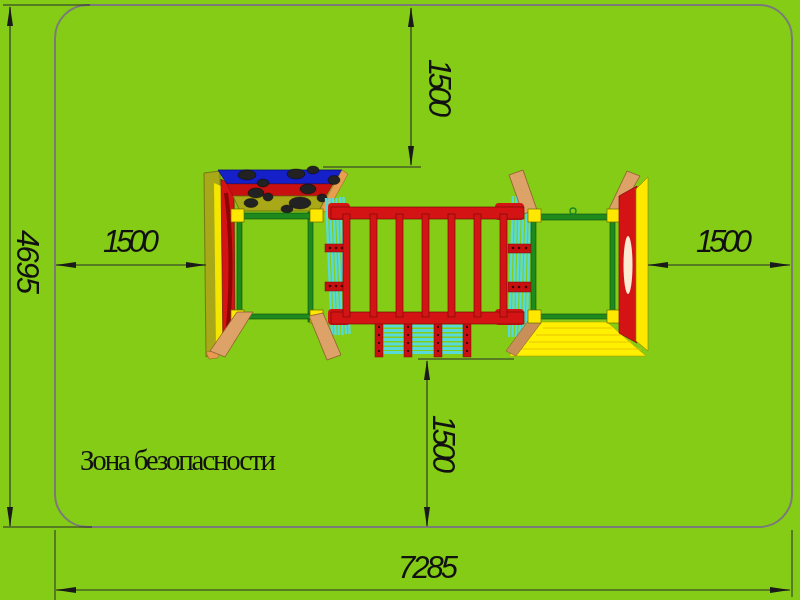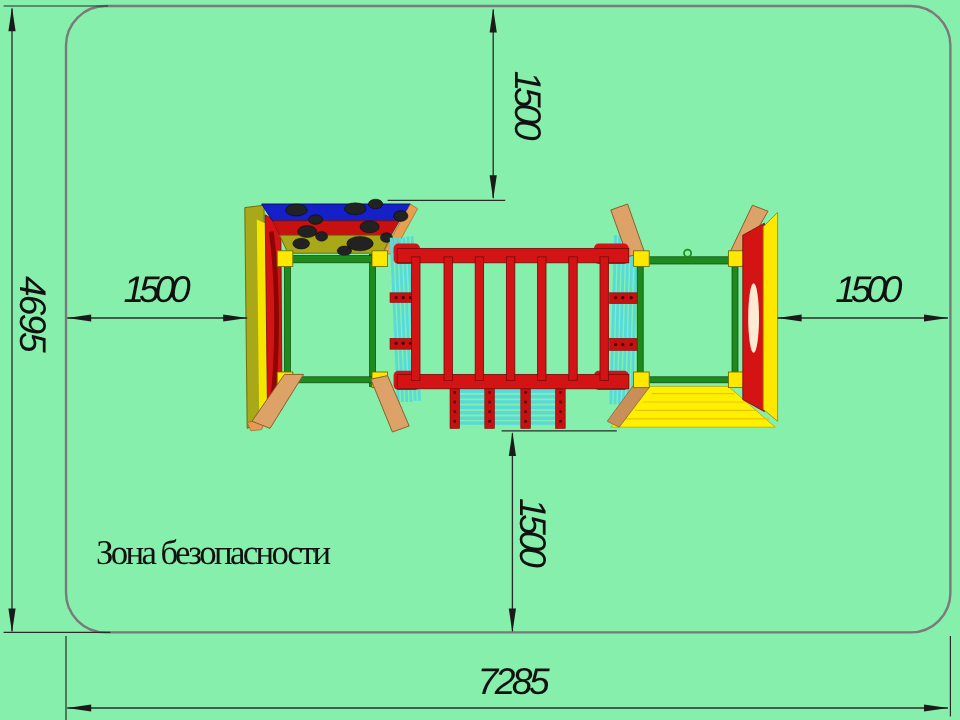--- a/index.html
+++ b/index.html
@@ -1,16 +1,16 @@
 <!DOCTYPE html>
 <html><head>
 <meta charset="utf-8">
 <style>
   html,body{margin:0;padding:0;background:#ffffff;}
-  .stage{position:relative;width:800px;height:600px;background:#86efac;overflow:hidden;
+  .stage{position:relative;width:800px;height:600px;background:#84cc16;overflow:hidden;
          font-family:"Liberation Sans",sans-serif;}
   svg{display:block;}
 
   
   .bnd{fill:none;stroke:#7a7a7a;stroke-width:2;}
   .ext{stroke:#2a2a2a;stroke-width:1;fill:none;}
   .dim{stroke:#2a2a2a;stroke-width:1.1;fill:none;}
   .arr{fill:#1a1a1a;stroke:none;}
 
   

